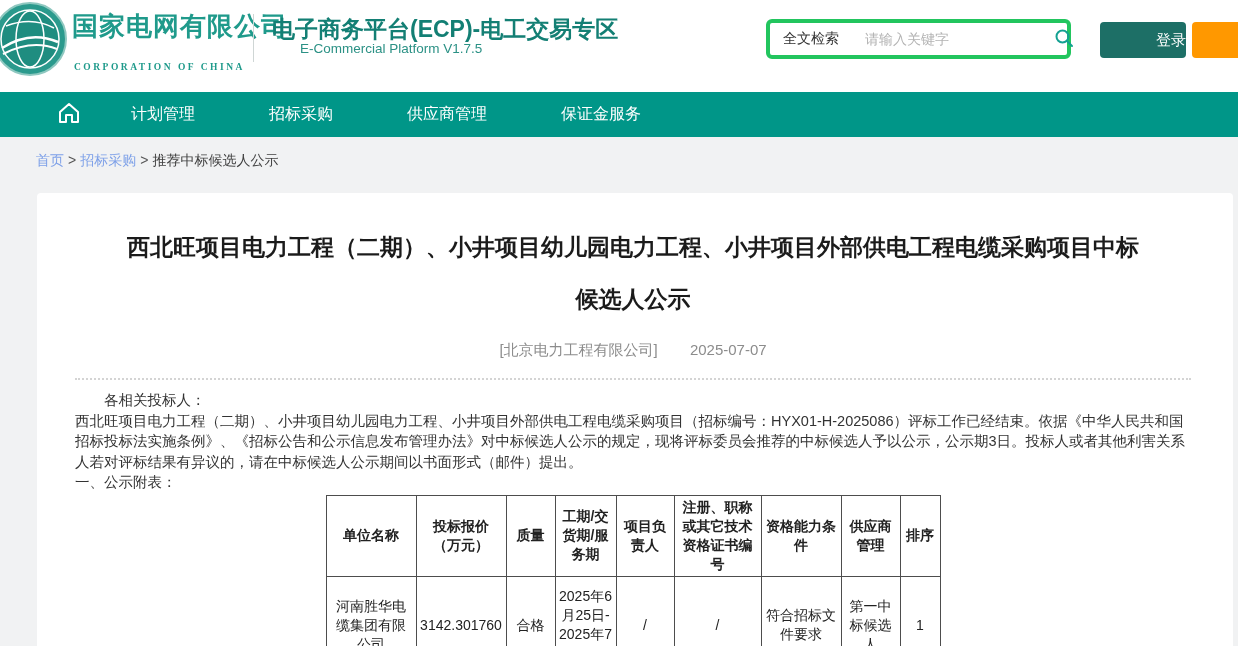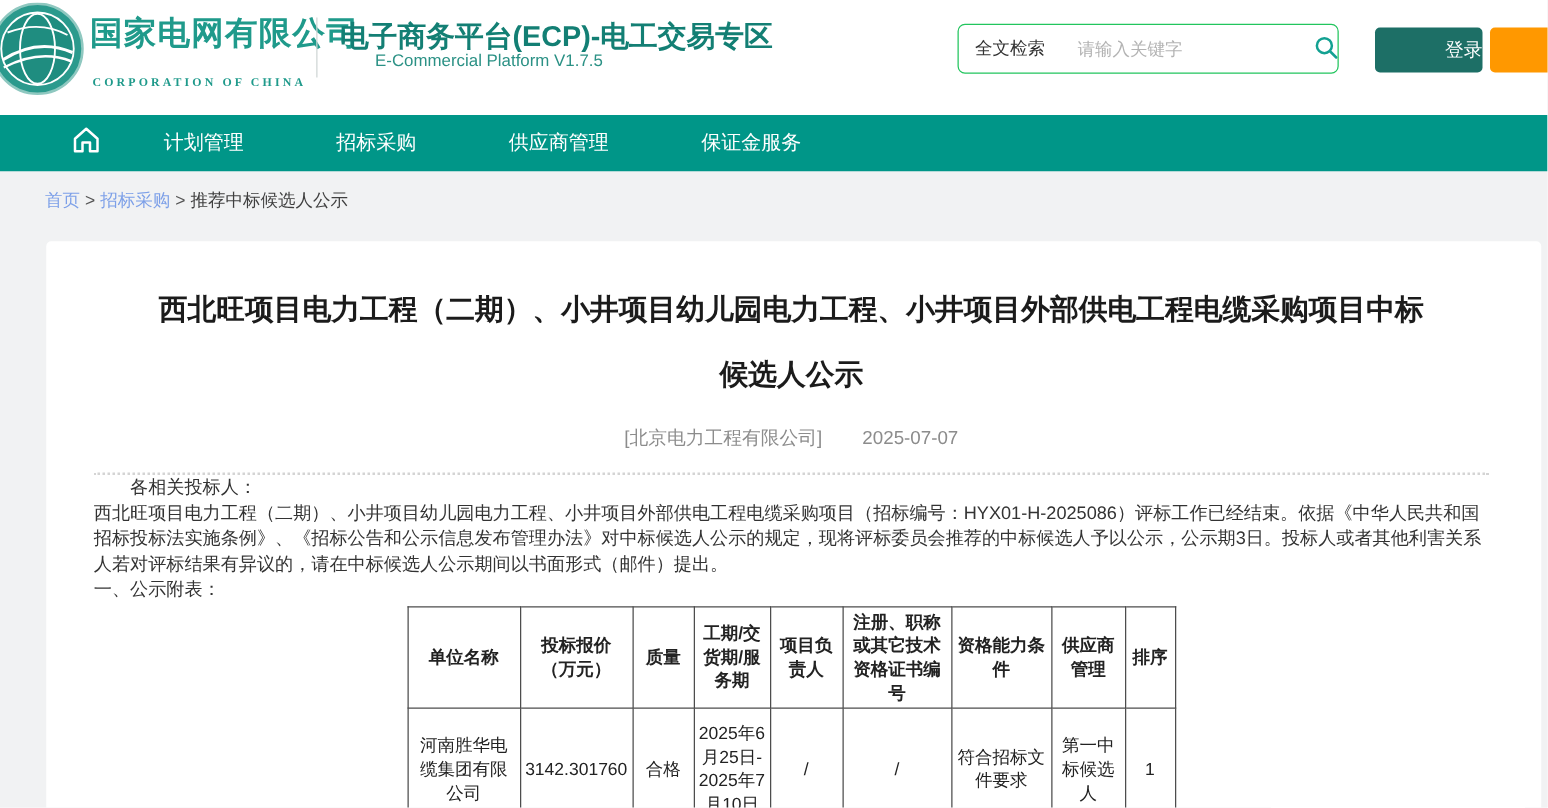--- a/index.html
+++ b/index.html
@@ -14,21 +14,21 @@
   .brand-en { position:absolute; left:72px; top:33px; font-size:27px; font-weight:bold;
     color:#1f9a8b; font-family:"Liberation Serif","DejaVu Serif",serif;
     font-variant:small-caps; letter-spacing:3px; line-height:30px;}
   .brand-sub { position:absolute; left:74px; top:62px; font-size:9.5px; font-weight:bold;
     color:#1f9a8b; font-family:"Liberation Serif","DejaVu Serif",serif; letter-spacing:2.5px; }
   .header-divider { position:absolute; left:253px; top:14px; width:1px; height:48px; background:#cfd6d5; }
   .platform-title { position:absolute; left:272px; top:14px; font-size:23px; font-weight:bold; color:#137f74; }
   .platform-sub { position:absolute; left:273px; top:41px; font-size:13.5px; color:#2b9185;margin-left:27px; }
 
   .search-box { position:absolute; left:766px; top:19px; width:305px; height:40px;
-    border:1px solid #22c55e; border-radius:6px; background:#fff; display:flex; align-items:center; }
+    border:4px solid #22c55e; border-radius:6px; background:#fff; display:flex; align-items:center; }
   .search-scope { padding:0 14px 0 13px; font-size:14px; color:#333; cursor:pointer; white-space:nowrap; }
   .search-divider { width:1px; height:24px; background:#d9d9d9; }
   .search-input { flex:1; border:none; outline:none; padding:0 8px 0 12px; font-size:14px;
     color:#333; background:transparent; font-family:inherit; }
   .search-input::placeholder { color:#b3b3b3; }
   .search-btn { width:40px; height:100%; border:none; background:transparent; cursor:pointer;
     display:flex; align-items:center; justify-content:center; }
 
   .btn { position:absolute; top:22px; height:36px; border:none; border-radius:4px;
     color:#fff; font-size:15px; cursor:pointer; font-family:Liberation Serif, serif;text-align:right; }
@@ -51,21 +51,21 @@
 
   
   .panel { margin:23px 0 0 37px; width:1196px; background:#ffffff;
     border-radius:4px 4px 0 0; padding:28px 42px 40px 38px; min-height:600px; }
   .article-title { font-size:23px; font-weight:bold; color:#1b1b1b; text-align:center;
     line-height:52px; padding:0 42px; }
   .article-meta { margin-top:16px; text-align:center; font-size:15px; color:#8c8c8c; }
   .meta-date { margin-left:28px; }
   .dotted-sep { margin-top:18px; border-top:2px dotted #d4d4d4; }
 
-  .article-body { font-size:14.5px; color:#333; line-height:20.5px; }
+  .article-body { margin-top:10px; font-size:14.5px; color:#333; line-height:20.5px; }
   .salutation { text-indent:2em; }
   .section-label { }
 
   
   .pub-table { margin:2px auto 0 auto; border-collapse:collapse; table-layout:fixed; }
   .pub-table th, .pub-table td { border:1px solid #4d4d4d; text-align:center;
     vertical-align:middle; font-size:14px; color:#222; padding:2px 3px; line-height:19px;
     word-break:break-all; }
   .pub-table th { font-weight:bold; height:77px; }
   .pub-table td { height:98px; }

